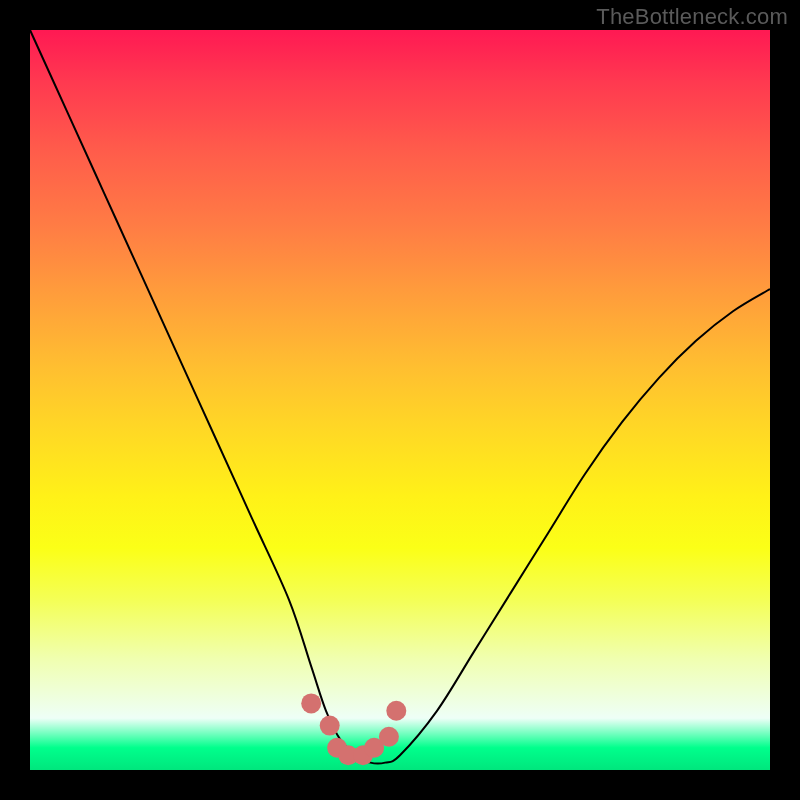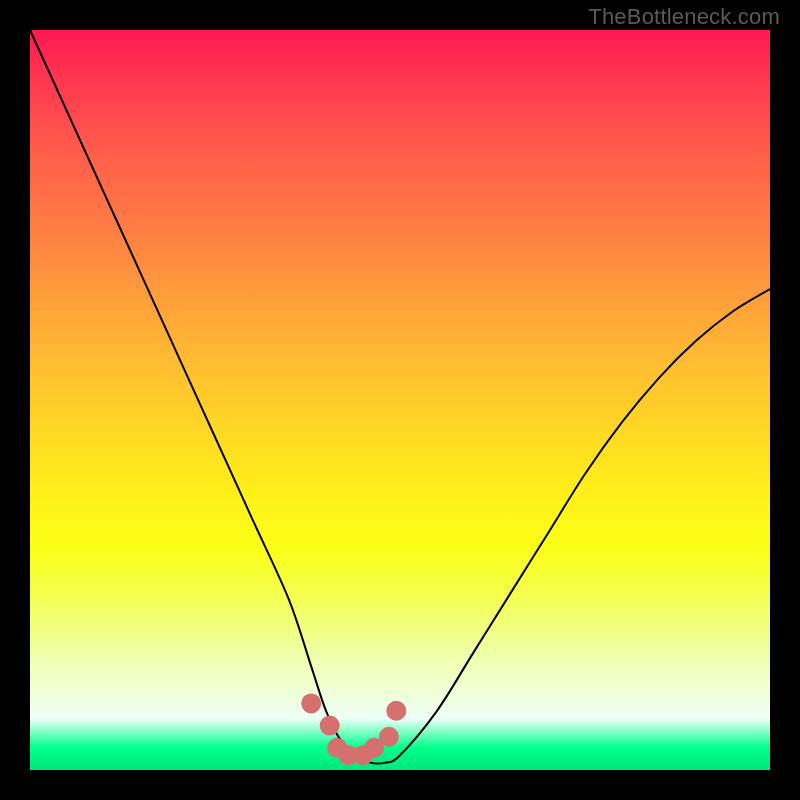--- a/index.html
+++ b/index.html
@@ -6,21 +6,21 @@
   html, body { width: 800px; height: 800px; overflow: hidden; background: #000; }
   .outer {
     width: 800px;
     height: 800px;
     background: #000;
     position: relative;
   }
   .watermark {
     position: absolute;
     top: 4px;
-    right: 20px;
+    right: 12px;
     font-family: Arial, Helvetica, sans-serif;
     font-size: 22px;
     font-weight: 500;
     color: #5a5a5a;
     letter-spacing: 0.2px;
   }
   .plot {
     position: absolute;
     left: 30px;
     top: 30px;

